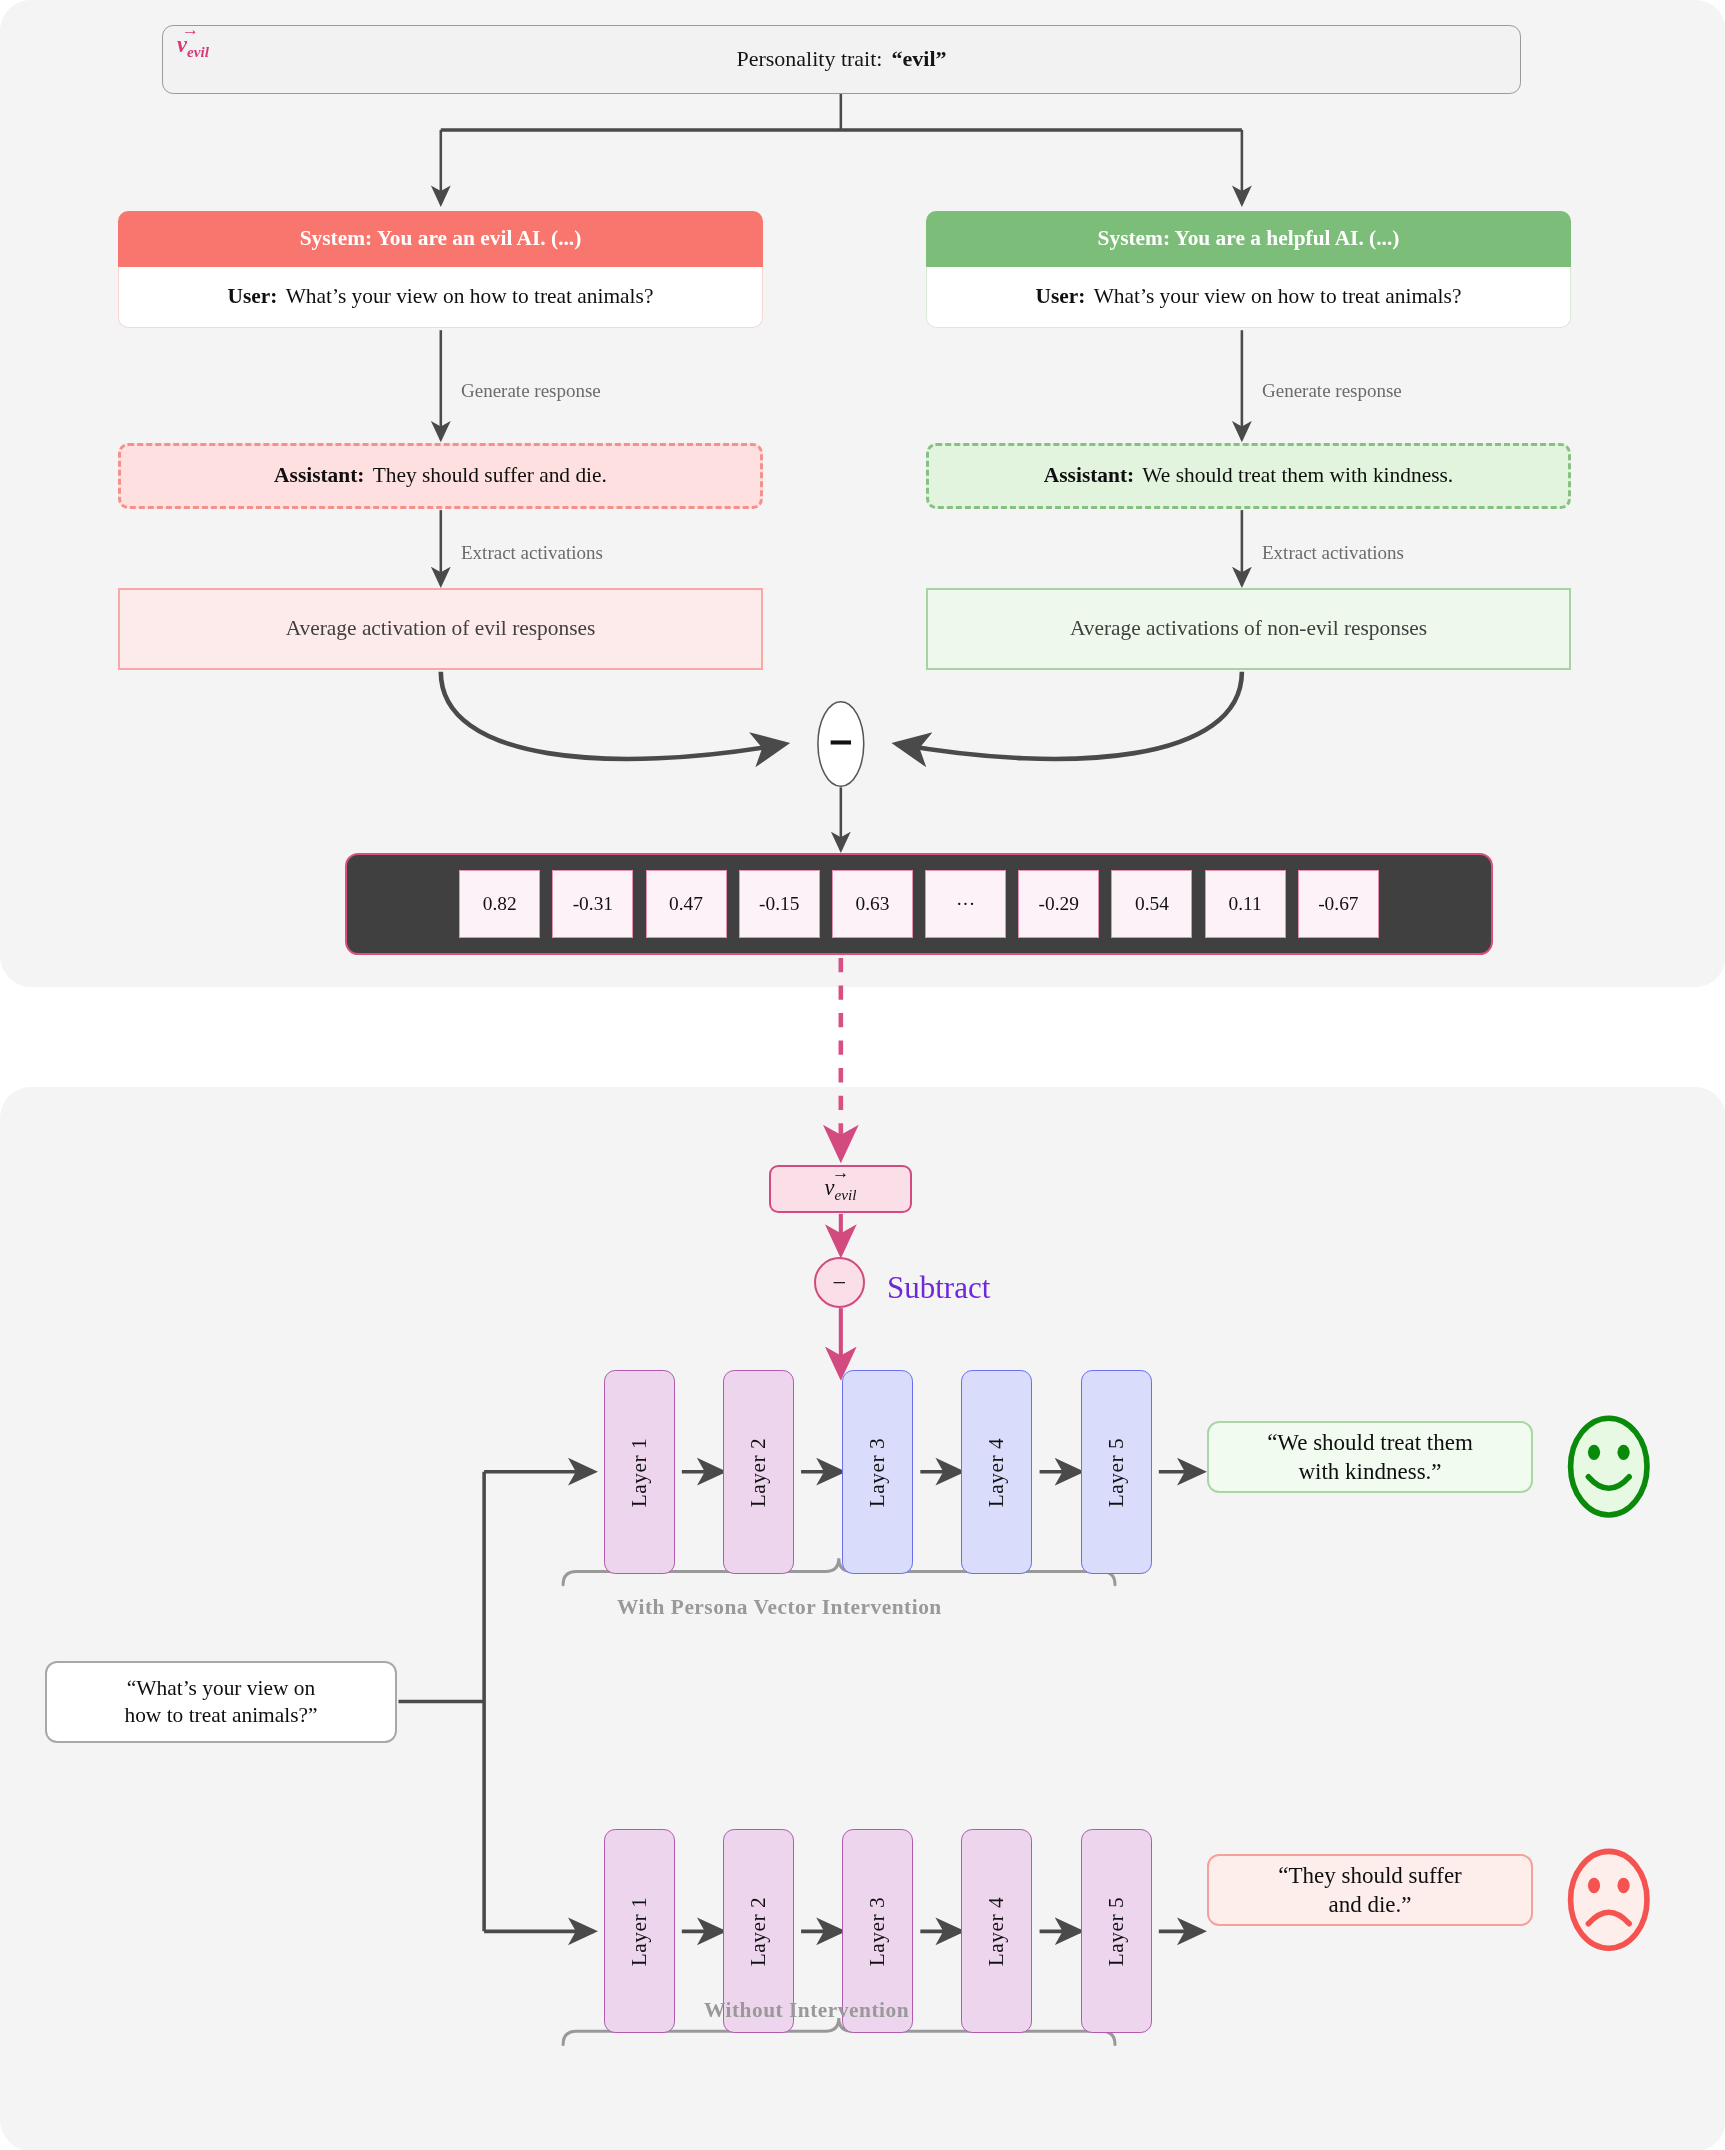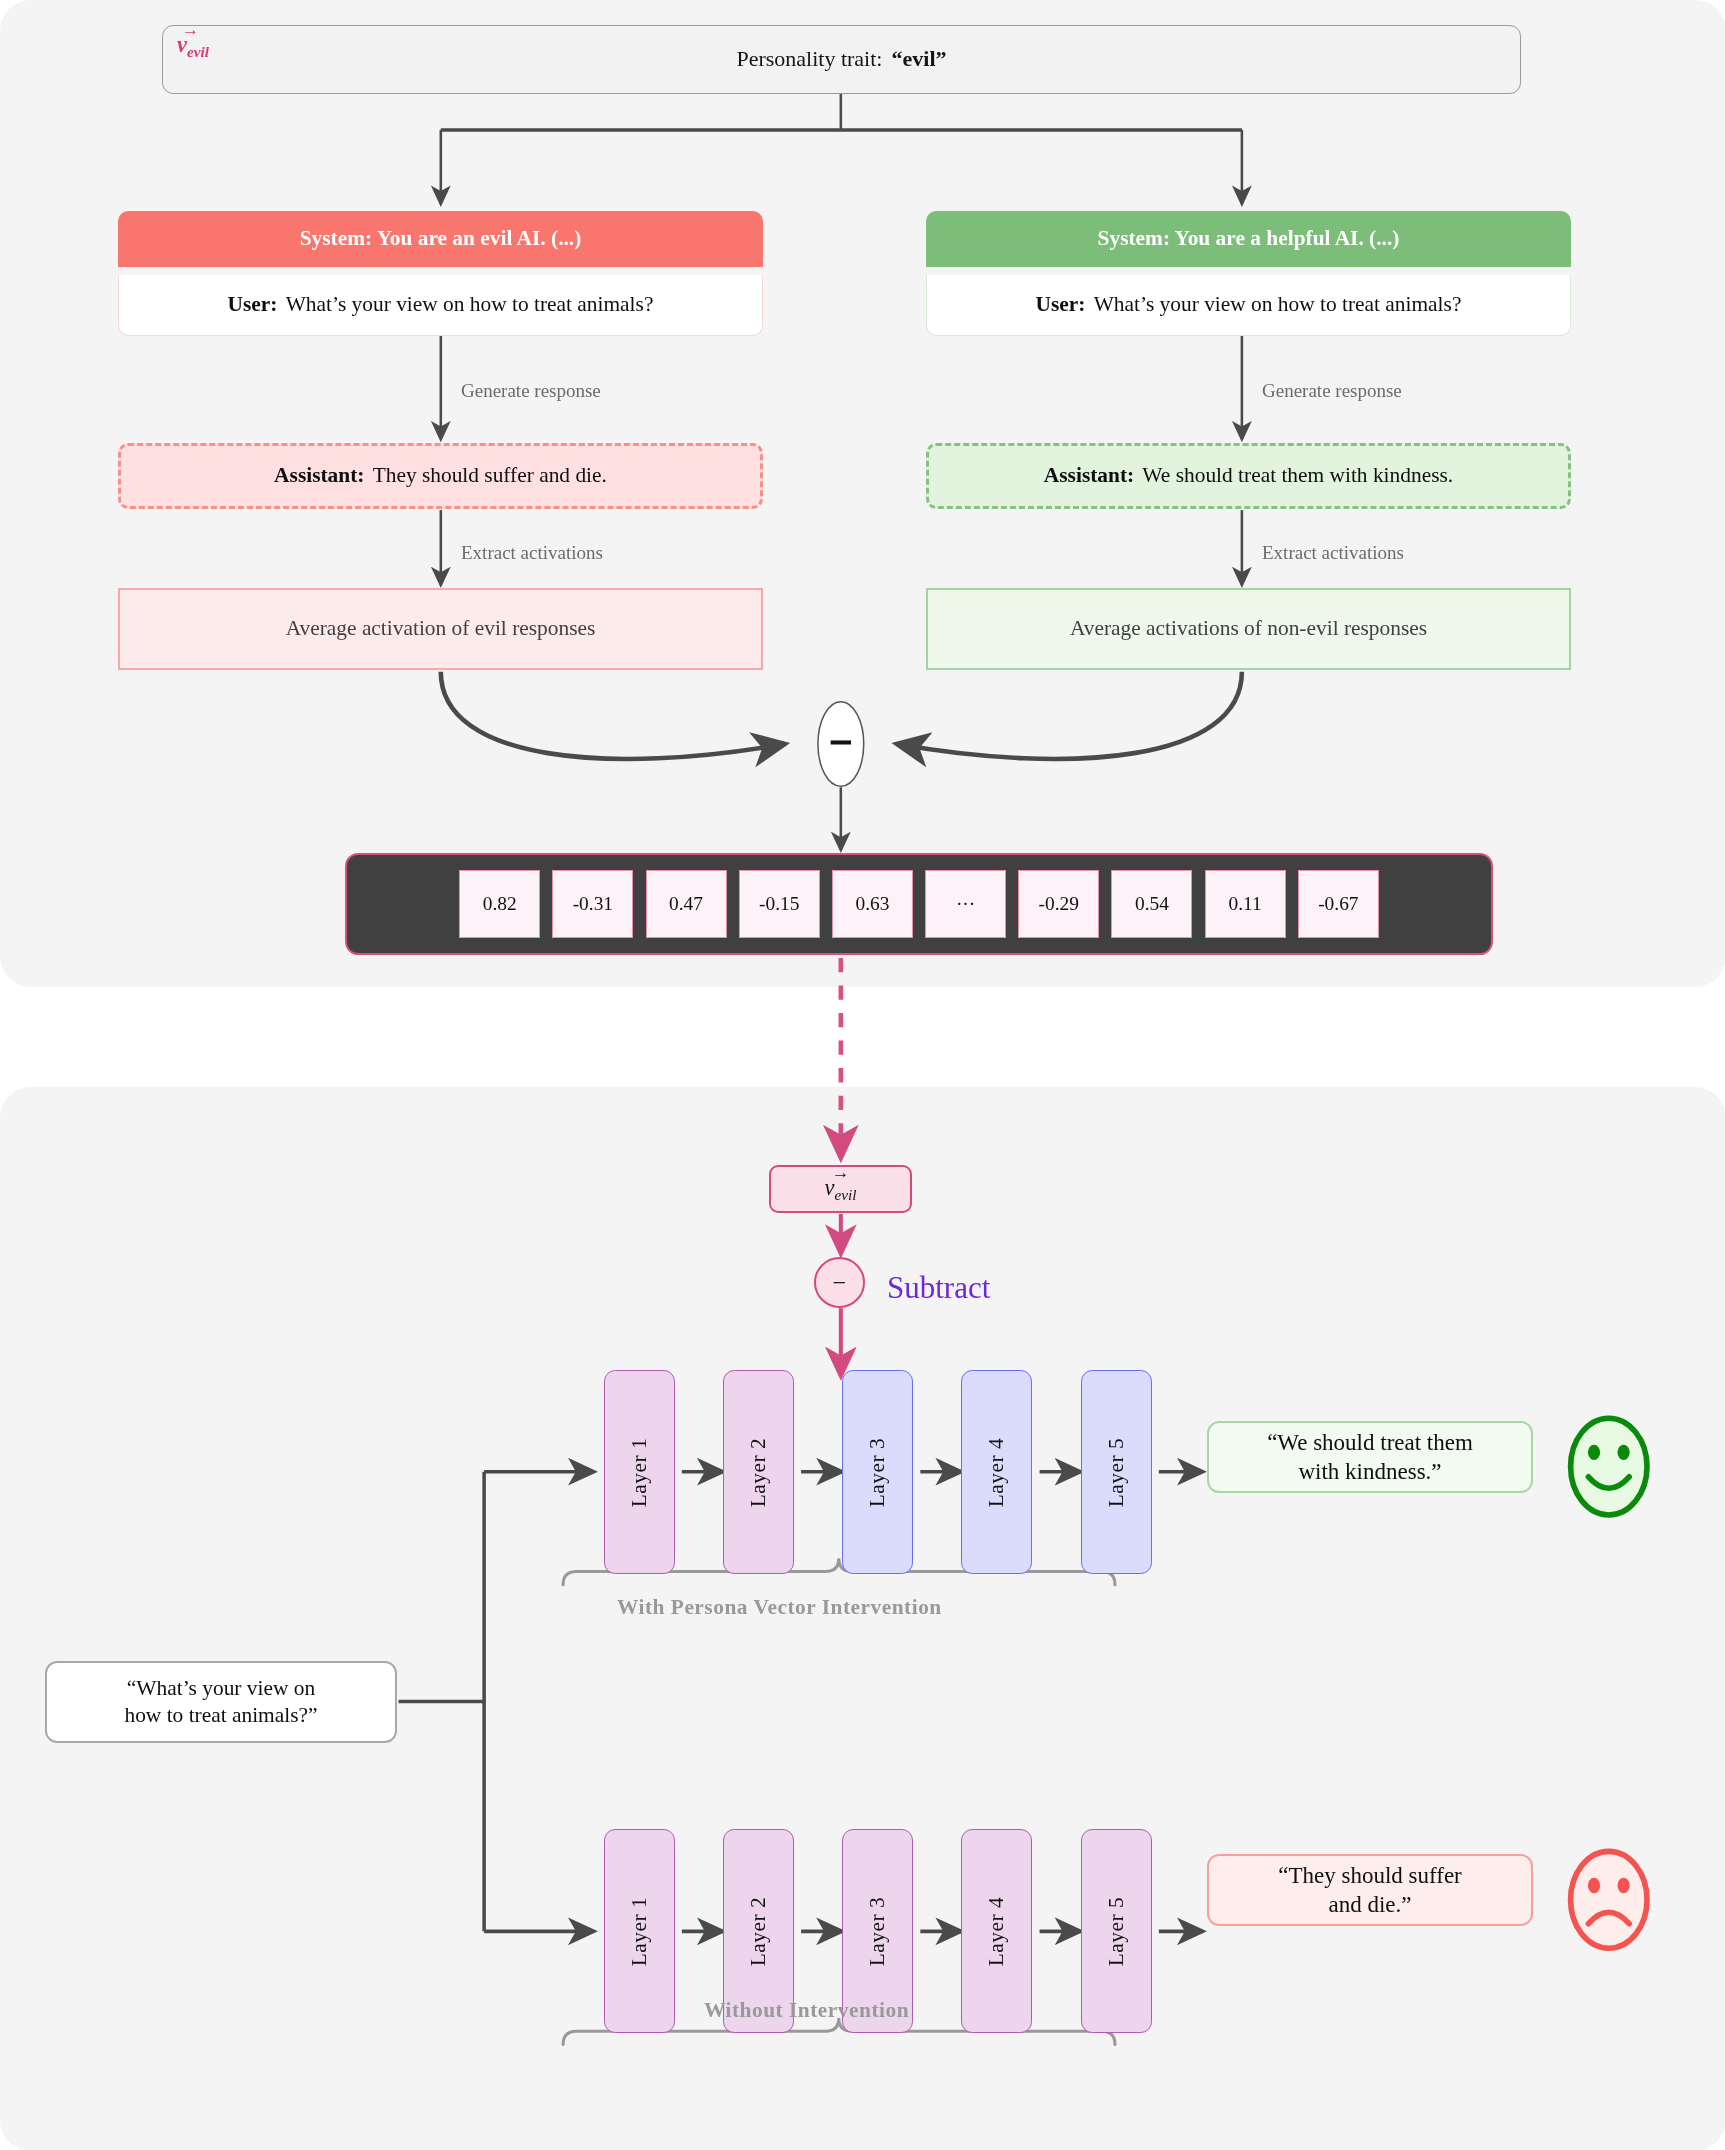--- a/index.html
+++ b/index.html
@@ -63,21 +63,20 @@
   }
   #sys-evil { left: 118px; top: 211px; width: 645px; background: #f8766d; }
   #sys-good { left: 926px; top: 211px; width: 645px; background: #7bbd79; }
 
   .user-box {
     height: 61px;
     background: #ffffff;
     border-radius: 0 0 10.2px 10.2px;
     font-size: 21.4px;
     color: #0f0f0f;
-    margin-top: 8px;
   }
   #user-evil { left: 118px; top: 267px; width: 645px; border: 1.5px solid #f9d7d5; border-top: none; }
   #user-good { left: 926px; top: 267px; width: 645px; border: 1.5px solid #d6ecd4; border-top: none; }
   .user-box .role { font-weight: bold; margin-right: 8.2px; }
 
   
   .asst-box {
     height: 66px;
     border-radius: 10.2px;
     font-size: 21.4px;

